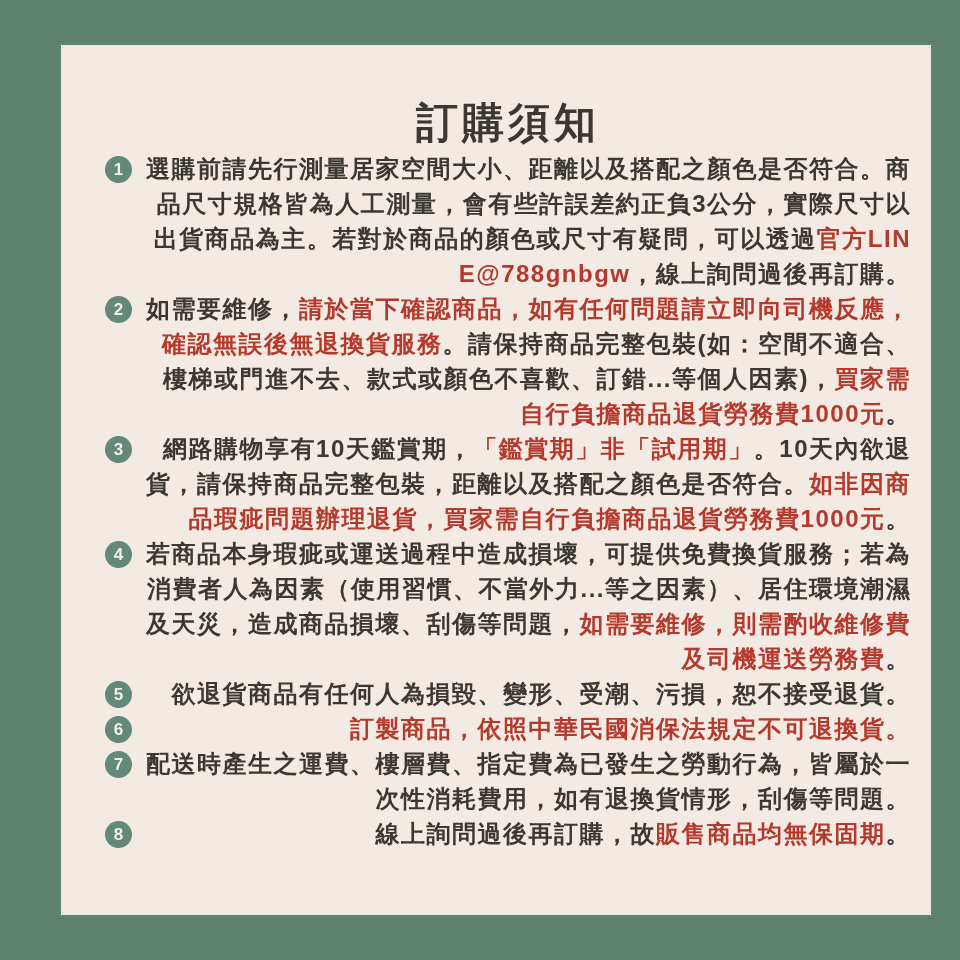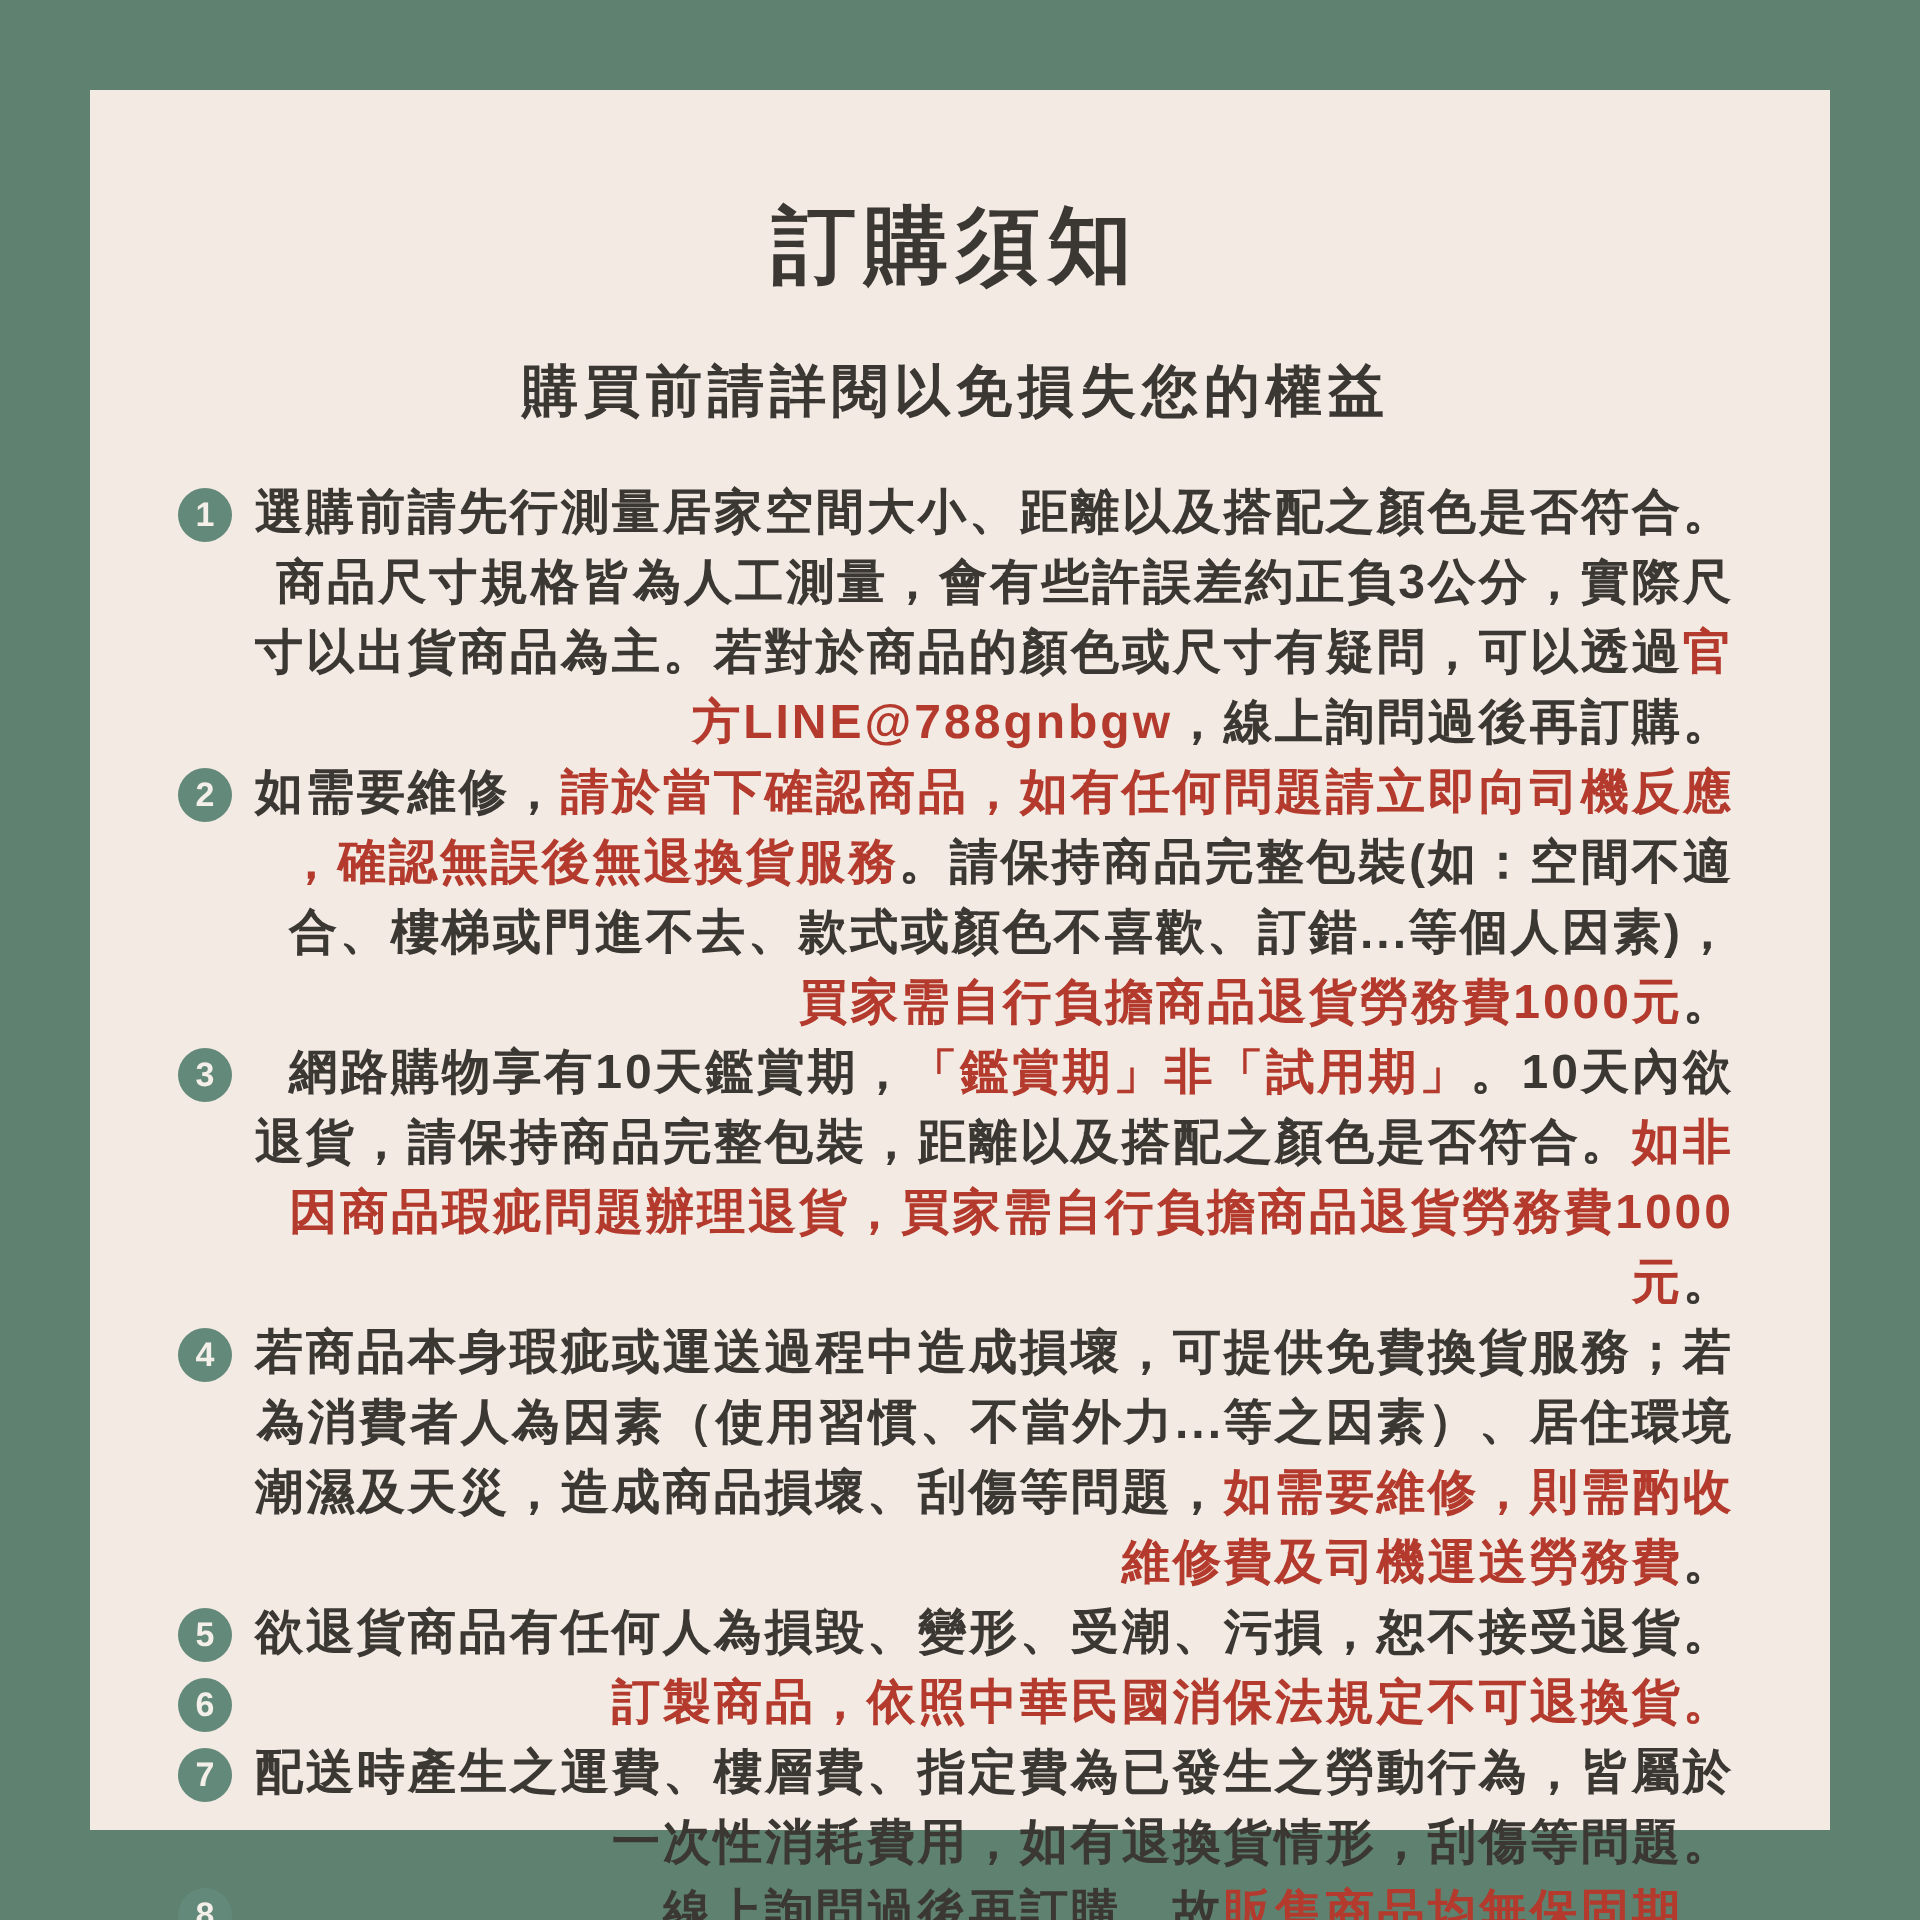--- a/index.html
+++ b/index.html
@@ -16,21 +16,22 @@
     font-family:"Liberation Sans","DejaVu Sans",sans-serif;
     overflow:hidden;
   }
   .page{
     width:960px;height:960px;
     padding:45px;
   }
   .panel{
     width:100%;height:100%;
     background:var(--panel-cream);
-    padding:34px 48px 20px 44px;
+    padding:34px 20px 20px 44px;
+    margin-left:16px;
   }
   .title{
     text-align:center;
     font-size:42px;
     font-weight:700;
     letter-spacing:4px;
     color:var(--text-dark);
     margin-top:16px;
   }
   .subtitle{
@@ -78,21 +79,20 @@
   .item-text .red{
     color:var(--text-red);
   }
 </style>
 </head>
 <body>
 
 <div class="page">
   <div class="panel">
     <h1 class="title">訂購須知</h1>
-    <h2 class="subtitle">購買前請詳閱以免損失您的權益</h2>
     <div class="notice-list" id="notice-list">
   <div class="item">
     <span class="badge">1</span>
     <p class="item-text"><span>選購前請先行測量居家空間大小、距離以及搭配之顏色是否符合。商品尺寸規格皆為人工測量，會有些許誤差約正負3公分，實際尺寸以出貨商品為主。若對於商品的顏色或尺寸有疑問，可以透過</span><span class="red">官方LINE@788gnbgw</span><span>，線上詢問過後再訂購。</span></p>
   </div>
 
   <div class="item">
     <span class="badge">2</span>
     <p class="item-text"><span>如需要維修，</span><span class="red">請於當下確認商品，如有任何問題請立即向司機反應，確認無誤後無退換貨服務</span><span>。請保持商品完整包裝(如：空間不適合、樓梯或門進不去、款式或顏色不喜歡、訂錯...等個人因素)，</span><span class="red">買家需自行負擔商品退貨勞務費1000元</span><span>。</span></p>
   </div>

